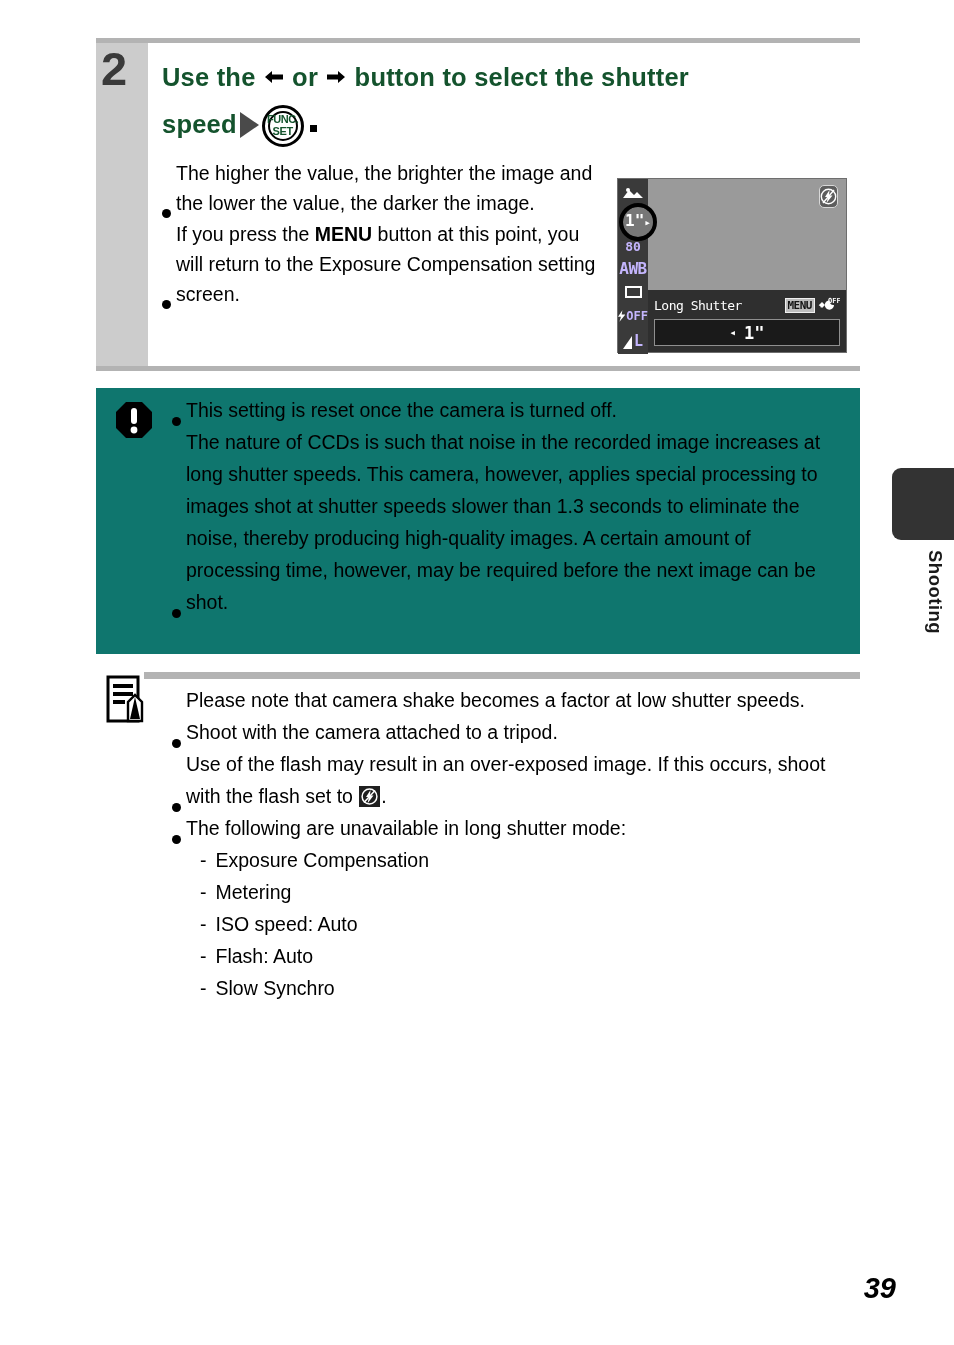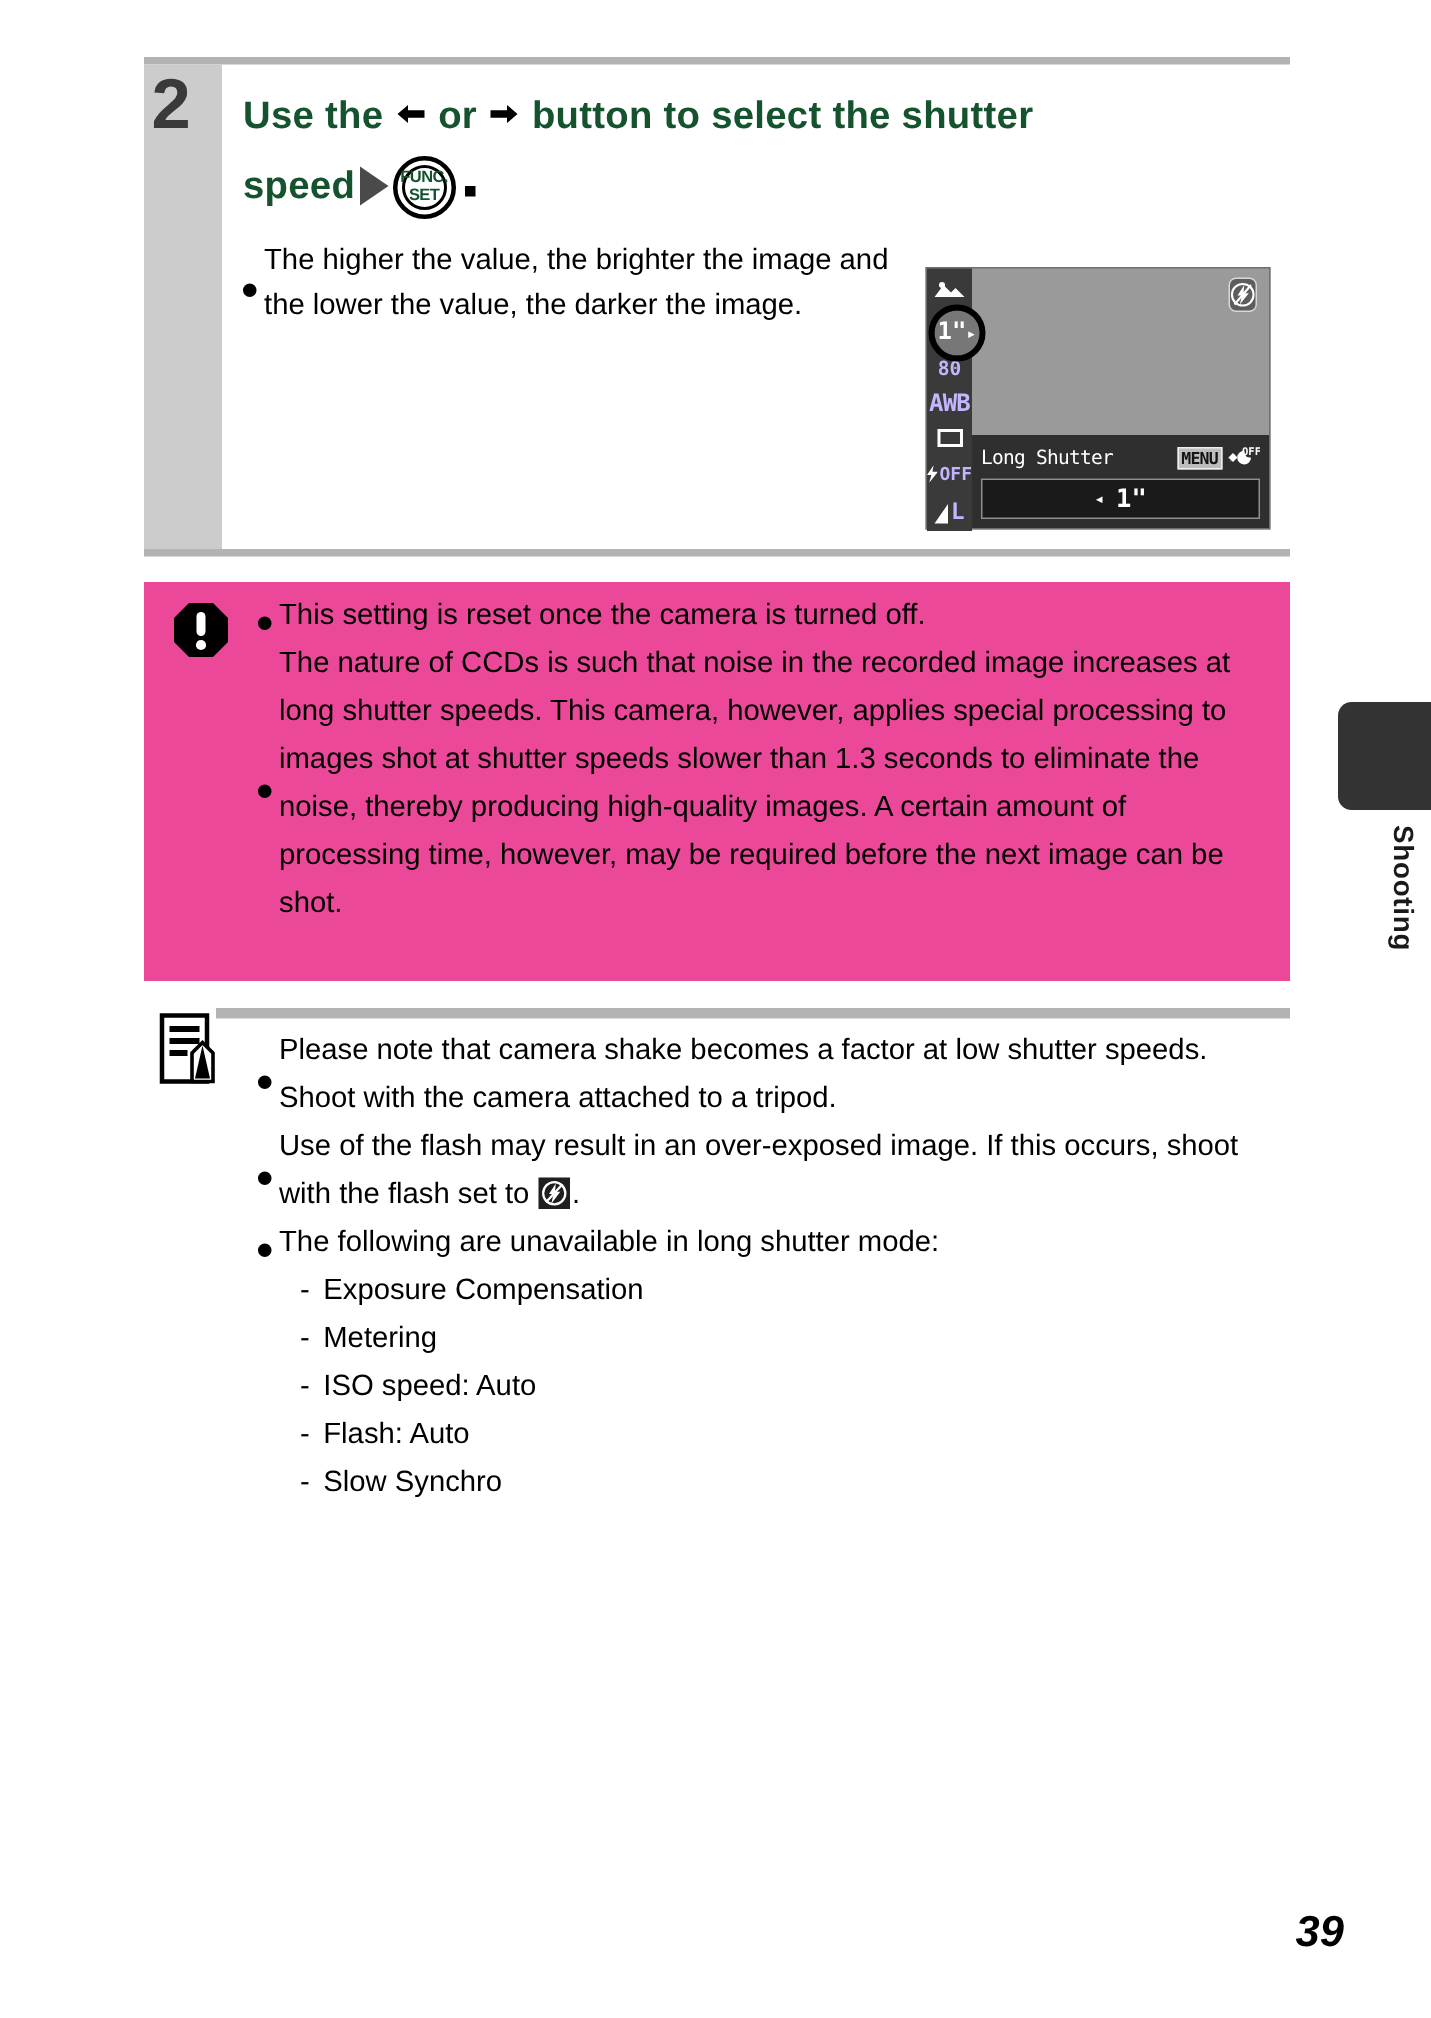--- a/index.html
+++ b/index.html
@@ -28,21 +28,21 @@
     width: 9px; height: 9px;
     border-radius: 50%;
     background: #000;
     flex: 0 0 auto;
     margin-top: 10px;
     margin-right: 5px;
   }
 
   .li {
     display: flex;
-    align-items: center;
+    align-items: flex-end;
   }
   .li-text { flex: 1 1 auto; }
 
   
   .step-block {
     position: absolute;
     left: 96px; top: 38px;
     width: 764px;
     height: 333px;
   }
@@ -302,21 +302,21 @@
     font-size: 11px;
     line-height: 1;
   }
 
   
   .caution-block {
     position: absolute;
     left: 96px; top: 388px;
     width: 764px;
     height: 266px;
-    background: #ec4899;
+    background: #0f766e;
   }
   .caution-icon {
     position: absolute;
     left: 18px; top: 12px;
     width: 40px; height: 40px;
   }
   .caution-text {
     position: absolute;
     left: 76px; top: 6px;
     width: 670px;
@@ -437,20 +437,24 @@
           </span>
         </span><span class="period-sq"></span>
       </div>
 
       <div class="step-cols">
         <div class="step-text-col">
           <div class="li">
             <span class="bullet-dot"></span>
             <span class="li-text">The higher the value, the brighter the image and the lower the value, the darker the image.</span>
           </div>
+          <div class="li">
+            <span class="bullet-dot"></span>
+            <span class="li-text"><span>If you press the </span><b>MENU</b><span> button at this point, you will return to the Exposure Compensation setting screen.</span></span>
+          </div>
         </div>
       </div>
     </div>
   </div>
 
   <div class="lcd-wrap">
     <div class="lcd">
 
       <div class="lcd-sidebar">
         <div class="lcd-si si-drive">

